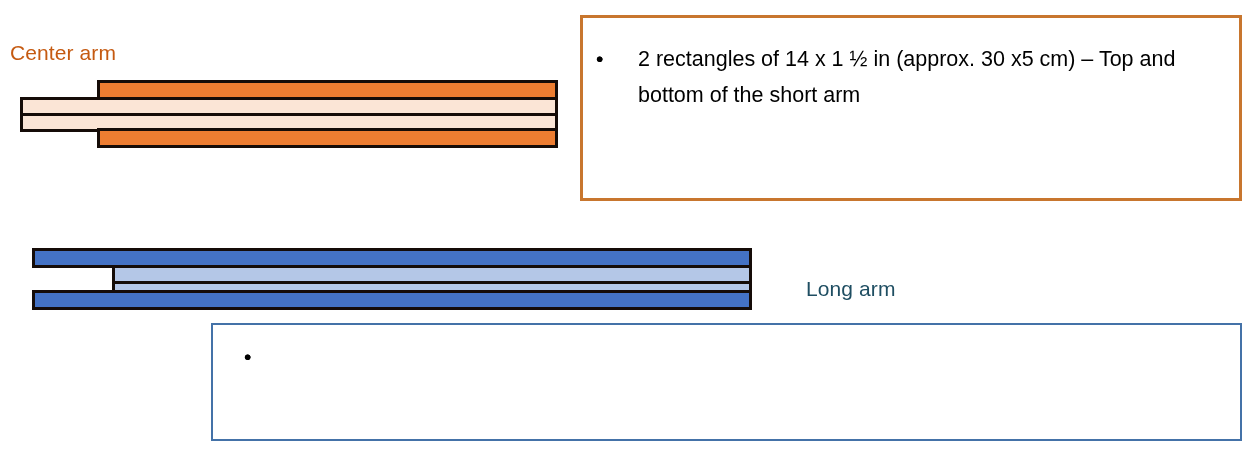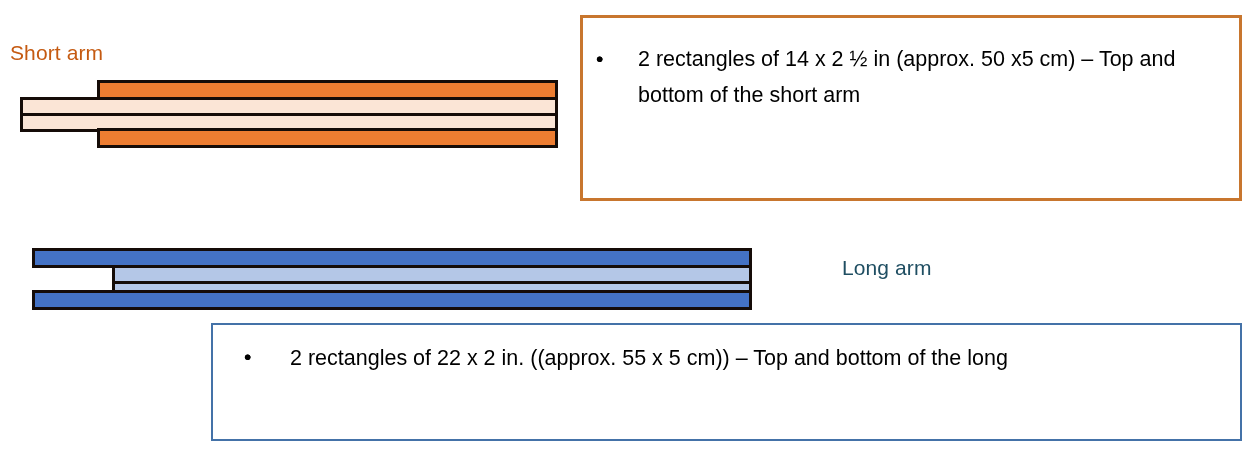--- a/index.html
+++ b/index.html
@@ -56,22 +56,21 @@
     letter-spacing: 0.1px;
   }
   .label-short {
     color: #C55A11;
     left: 10px;
     top: 41px;
   }
   .label-long {
     color: #1F4E62;
     left: 806px;
-    top: 256px;
-    margin-left: 36px;
+    top: 277px;
   }
 
   
   .callout {
     position: absolute;
     box-sizing: border-box;
     background: #ffffff;
   }
   .callout-orange {
     left: 580px;
@@ -132,55 +131,54 @@
   .callout-blue .bullet-dot {
     left: 31px;
     top: 0;
   }
 </style>
 </head>
 <body>
 
 <div class="stage">
 
-  <div class="arm-label label-short">Short arm</div>
+  <div class="arm-label label-short">Center arm</div>
 
   <div class="arm">
     <div class="band short-outer" style="left:97px; top:80px; width:461px; height:20px;"></div>
     <div class="band short-center" style="left:20px; top:97px; width:538px; height:19px;"></div>
     <div class="band short-center" style="left:20px; top:113px; width:538px; height:19px;"></div>
     <div class="band short-outer" style="left:97px; top:128px; width:461px; height:20px;"></div>
   </div>
 
   <div class="callout callout-orange">
     <ul class="bullet-list">
       <li class="bullet-item">
         <span class="bullet-dot">•</span>
       </li>
       <li class="bullet-item">
         <span class="bullet-dot">•</span>
-        <span>2 rectangles of 14 x 2 ½ in (approx. 50 x5 cm) – Top and bottom of the short arm</span>
+        <span>2 rectangles of 14 x 1 ½ in (approx. 30 x5 cm) – Top and bottom of the short arm</span>
       </li>
     </ul>
   </div>
 
   <div class="arm">
     <div class="band long-outer" style="left:32px; top:248px; width:720px; height:20px;"></div>
     <div class="band long-center" style="left:112px; top:265px; width:640px; height:19px;"></div>
     <div class="band long-center" style="left:112px; top:281px; width:640px; height:19px;"></div>
     <div class="band long-outer" style="left:32px; top:290px; width:720px; height:20px;"></div>
   </div>
 
   <div class="arm-label label-long">Long arm</div>
 
   <div class="callout callout-blue">
     <ul class="bullet-list">
       <li class="bullet-item">
         <span class="bullet-dot">•</span>
       </li>
       <li class="bullet-item">
         <span class="bullet-dot">•</span>
-        <span>2 rectangles of 22 x 2 in. ((approx. 55 x 5 cm)) – Top and bottom of the long</span>
       </li>
     </ul>
   </div>
 
 </div>
 
 </body></html>

